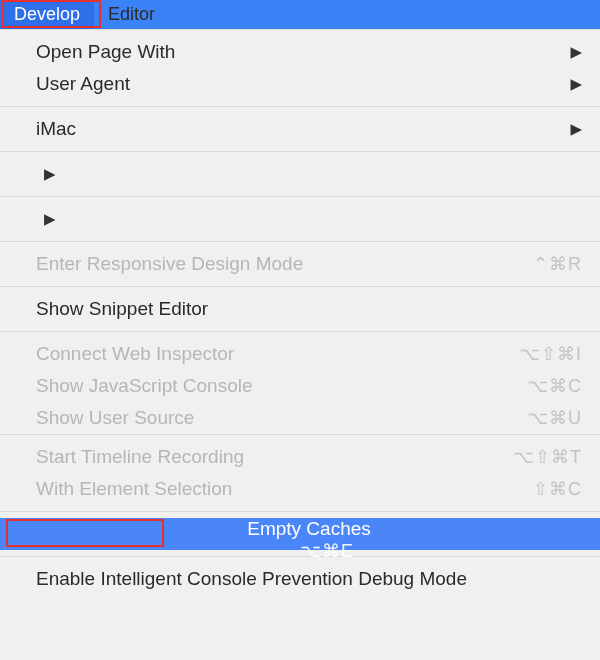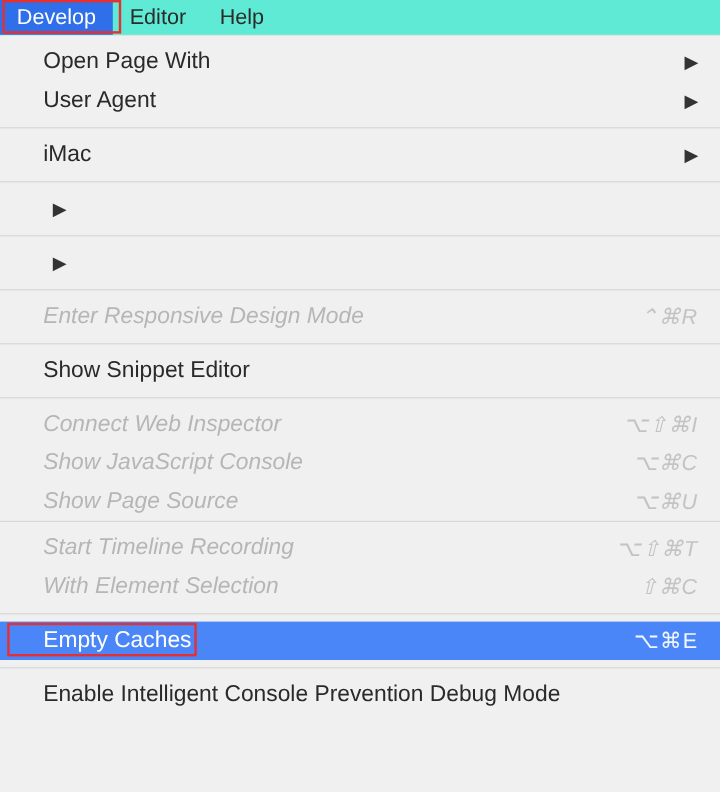--- a/index.html
+++ b/index.html
@@ -6,21 +6,21 @@
   html, body {
     width: 600px;
     height: 660px;
     font-family: -apple-system, "Helvetica Neue", Helvetica, Arial, sans-serif;
     background: #f0f0f0;
     overflow: hidden;
   }
   .menubar {
     display: flex;
     align-items: stretch;
-    background: #5eead4;
+    background: #3b82f6;
     height: 30px;
     font-size: 18px;
     color: #2b2b2b;
     border-bottom: 1px solid #e2e2e2;
   }
   .menubar-item {
     display: flex;
     align-items: center;
     padding: 0 14px;
     cursor: default;
@@ -50,25 +50,25 @@
   }
   .menu-row.first-in-group {
     margin-top: 6px;
     justify-content: space-between;
   }
   .menu-row.last-in-group {
     margin-bottom: 6px;
   }
   .menu-row.disabled {
     color: #b6b6b6;
-    font-style: italic;
   }
   .menu-row.selected {
     background: #4a86f7;
     color: #fff;
+    flex-direction: column;
   }
   .menu-label {
     flex: 1;
     white-space: nowrap;
   }
   .menu-shortcut {
     font-size: 18px;
     letter-spacing: 1px;
     color: inherit;
     opacity: 0.92;
@@ -91,21 +91,20 @@
     border: 2px solid #e63030;
     pointer-events: none;
   }
 </style>
 </head>
 <body>
 
 <div class="menubar" id="menubar">
     <div class="menubar-item active">Develop</div>
     <div class="menubar-item">Editor</div>
-    <div class="menubar-item">Help</div>
   </div>
 
 <div class="menu-panel" id="menu-panel">
     <div class="menu-row first-in-group">
       <span class="menu-label">Open Page With</span>
       <span class="submenu-arrow">▶</span>
     </div>
     <div class="menu-row last-in-group">
       <span class="menu-label">User Agent</span>
       <span class="submenu-arrow">▶</span>
@@ -135,21 +134,21 @@
     <div class="separator"></div>
     <div class="menu-row first-in-group disabled">
       <span class="menu-label">Connect Web Inspector</span>
       <span class="menu-shortcut">⌥⇧⌘I</span>
     </div>
     <div class="menu-row disabled">
       <span class="menu-label">Show JavaScript Console</span>
       <span class="menu-shortcut">⌥⌘C</span>
     </div>
     <div class="menu-row disabled">
-      <span class="menu-label">Show Page Source</span>
+      <span class="menu-label">Show User Source</span>
       <span class="menu-shortcut">⌥⌘U</span>
     </div>
     <div class="separator"></div>
     <div class="menu-row first-in-group disabled">
       <span class="menu-label">Start Timeline Recording</span>
       <span class="menu-shortcut">⌥⇧⌘T</span>
     </div>
     <div class="menu-row last-in-group disabled">
       <span class="menu-label">With Element Selection</span>
       <span class="menu-shortcut">⇧⌘C</span>

